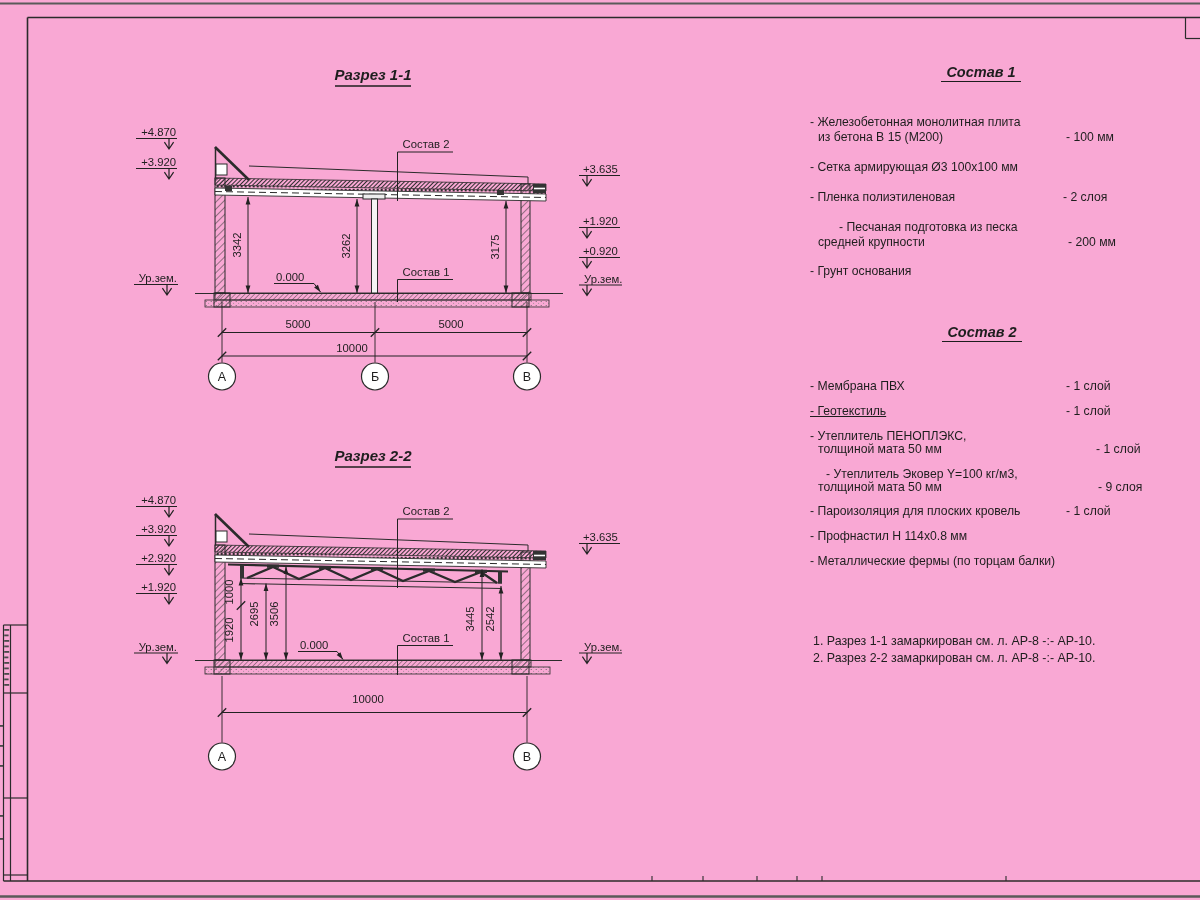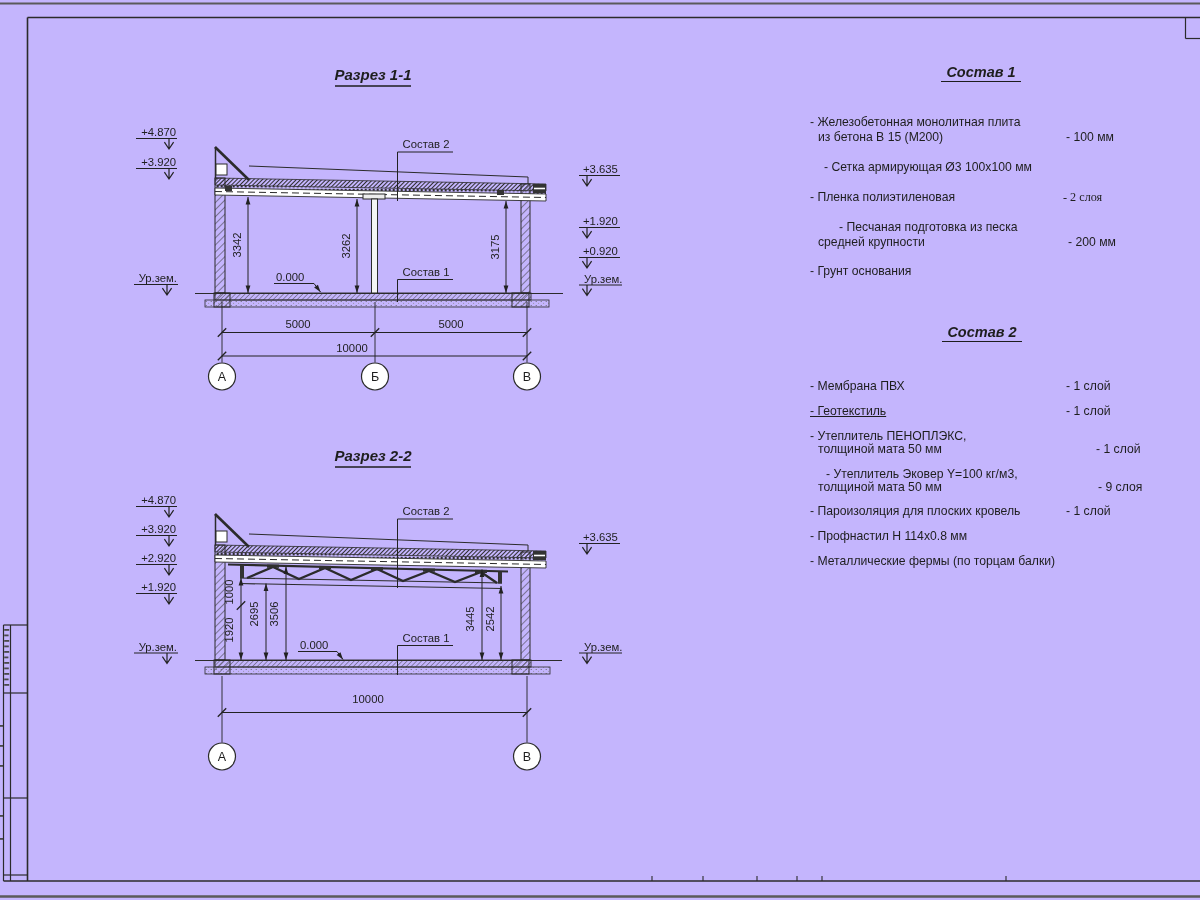--- a/index.html
+++ b/index.html
@@ -1,16 +1,16 @@
 <!DOCTYPE html>
 <html><head>
 <meta charset="utf-8">
 <style>
   html,body{margin:0;padding:0;background:#e8e8e8;}
-  .sheet{position:relative;width:1200px;height:900px;background:#c4b5fd;overflow:hidden;
+  .sheet{position:relative;width:1200px;height:900px;background:#f9a8d4;overflow:hidden;
          font-family:"Liberation Sans",sans-serif;color:#1e1e1e;}
   .sheet svg{position:absolute;left:0;top:0;}
   svg text{font-family:"Liberation Sans",sans-serif;fill:#1e1e1e;}
   .t11{font-size:11.3px;}
   .ttl{font-size:15px;font-weight:bold;font-style:italic;}
   .ax{font-size:12.5px;}
   line,path,polyline{stroke-linecap:butt;}
   
   .abs{position:absolute;}
   .s-title{font-size:14.5px;font-weight:bold;font-style:italic;border-bottom:1.4px solid #1e1e1e;
@@ -324,24 +324,24 @@
     </g>
   </g>
 </svg>
 
 <div class="abs s-title" style="left:941px;top:64px;width:80px;">Состав 1</div>
 <div class="abs" style="left:810px;top:0;width:350px;height:300px;">
   <div class="item abs" style="left:0;top:115px;">- Железобетонная монолитная плита</div>
   <div class="item abs" style="left:8px;top:130px;">из бетона В 15 (М200)</div>
   <div class="item abs" style="left:256px;top:130px;">- 100 мм</div>
 
-  <div class="item abs" style="left:0;top:160px;margin-left:14px;">- Сетка армирующая Ø3 100х100 мм</div>
+  <div class="item abs" style="left:0;top:160px;">- Сетка армирующая Ø3 100х100 мм</div>
 
   <div class="item abs" style="left:0;top:190px;">- Пленка полиэтиленовая</div>
-  <div class="item abs" style="left:253px;top:190px;font-family:Liberation Serif, serif;">- 2 слоя</div>
+  <div class="item abs" style="left:253px;top:190px;">- 2 слоя</div>
 
   <div class="item abs" style="left:17px;top:220px;margin-left:12px;">- Песчаная подготовка из песка</div>
   <div class="item abs" style="left:8px;top:235px;">средней крупности</div>
   <div class="item abs" style="left:258px;top:235px;">- 200 мм</div>
 
   <div class="item abs" style="left:0;top:264px;">- Грунт основания</div>
 </div>
 
 <div class="abs s-title" style="left:942px;top:324px;width:80px;">Состав 2</div>
 <div class="abs" style="left:810px;top:0;width:350px;height:600px;">
@@ -361,15 +361,17 @@
 
   <div class="item abs" style="left:0;top:504px;">- Пароизоляция для плоских кровель</div>
   <div class="item abs" style="left:256px;top:504px;">- 1 слой</div>
 
   <div class="item abs" style="left:0;top:529px;">- Профнастил Н 114х0.8 мм</div>
 
   <div class="item abs" style="left:0;top:554px;">- Металлические фермы (по торцам балки)</div>
 </div>
 
 <div class="abs" style="left:813px;top:633px;">
+  <div class="note">1. Разрез 1-1 замаркирован см. л. АР-8 -:- АР-10.</div>
+  <div class="note">2. Разрез 2-2 замаркирован см. л. АР-8 -:- АР-10.</div>
 </div>
 
 </div>
 
 </body></html>

